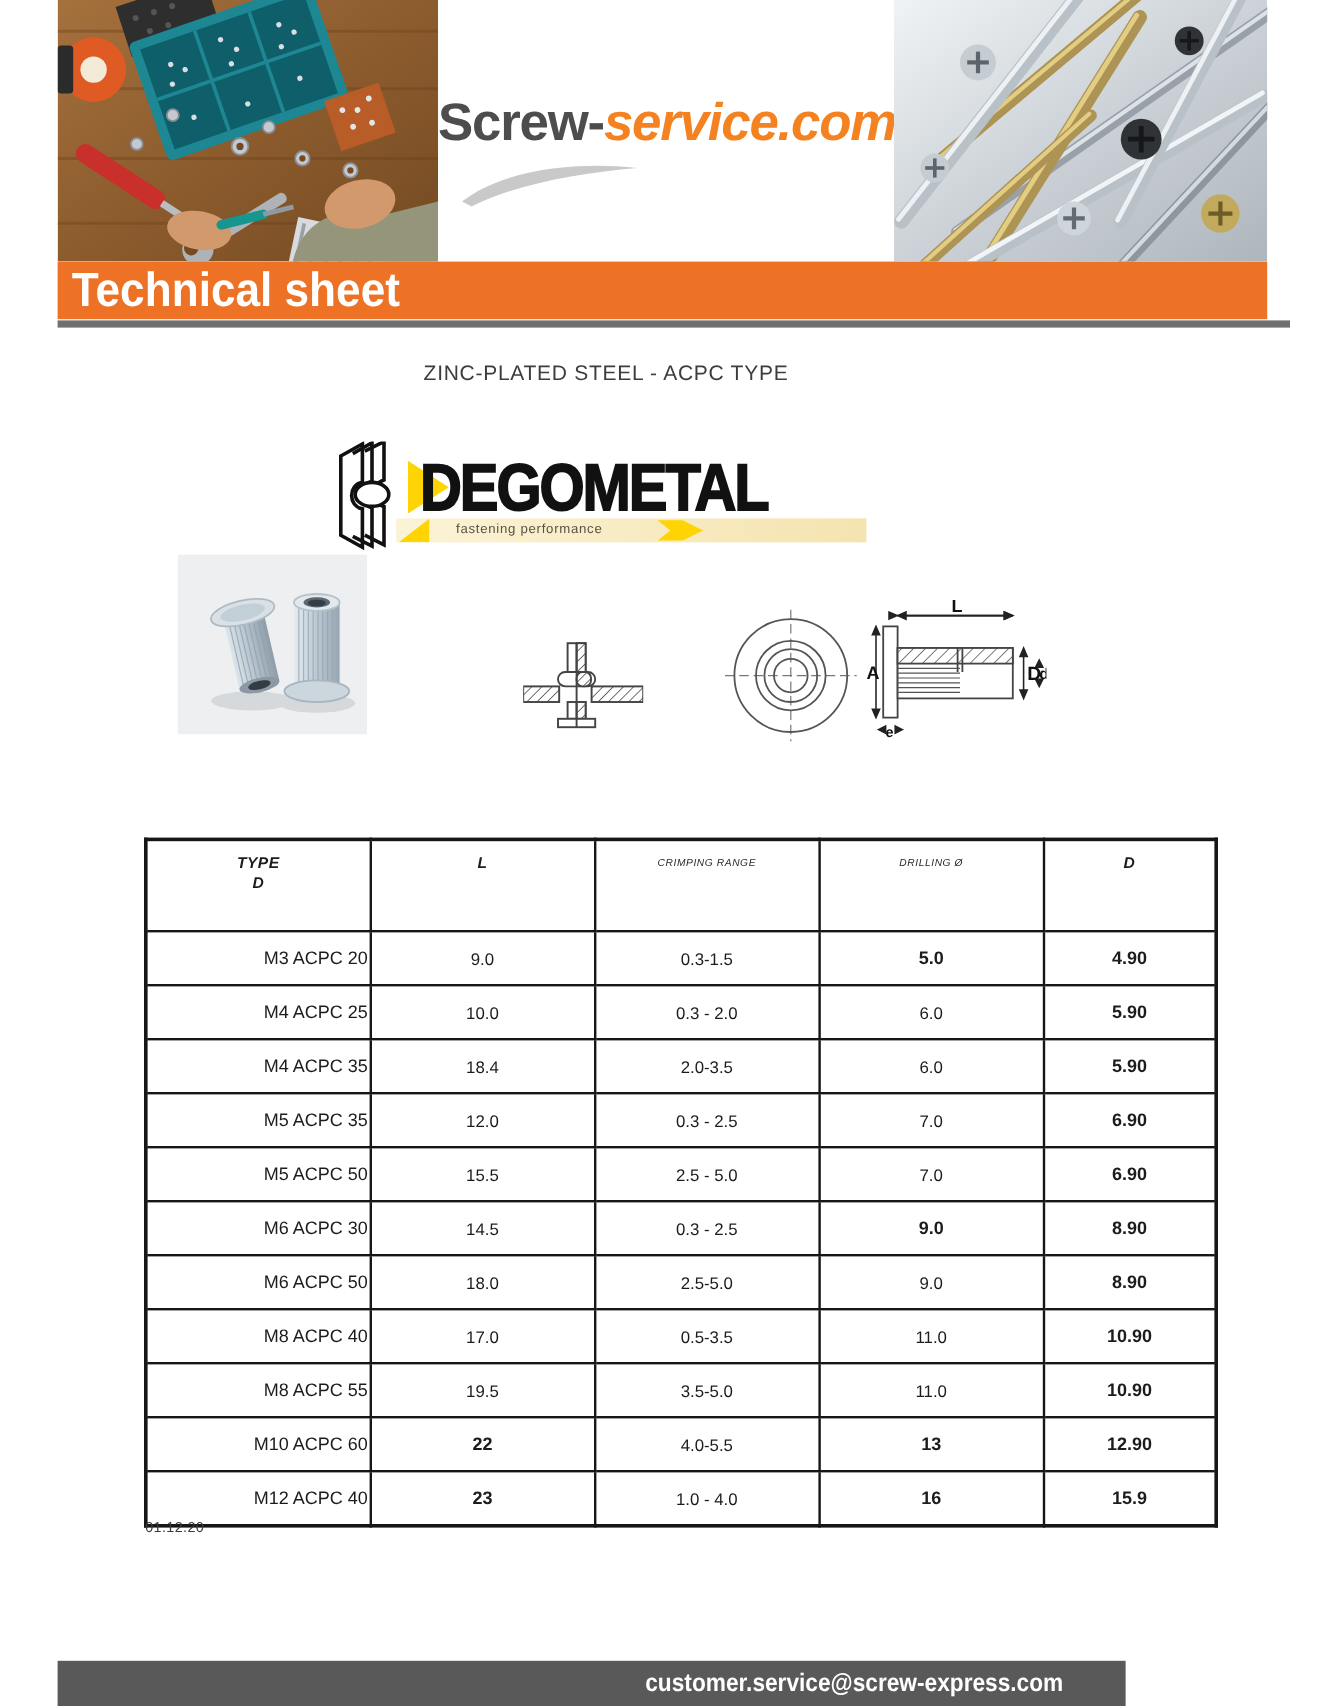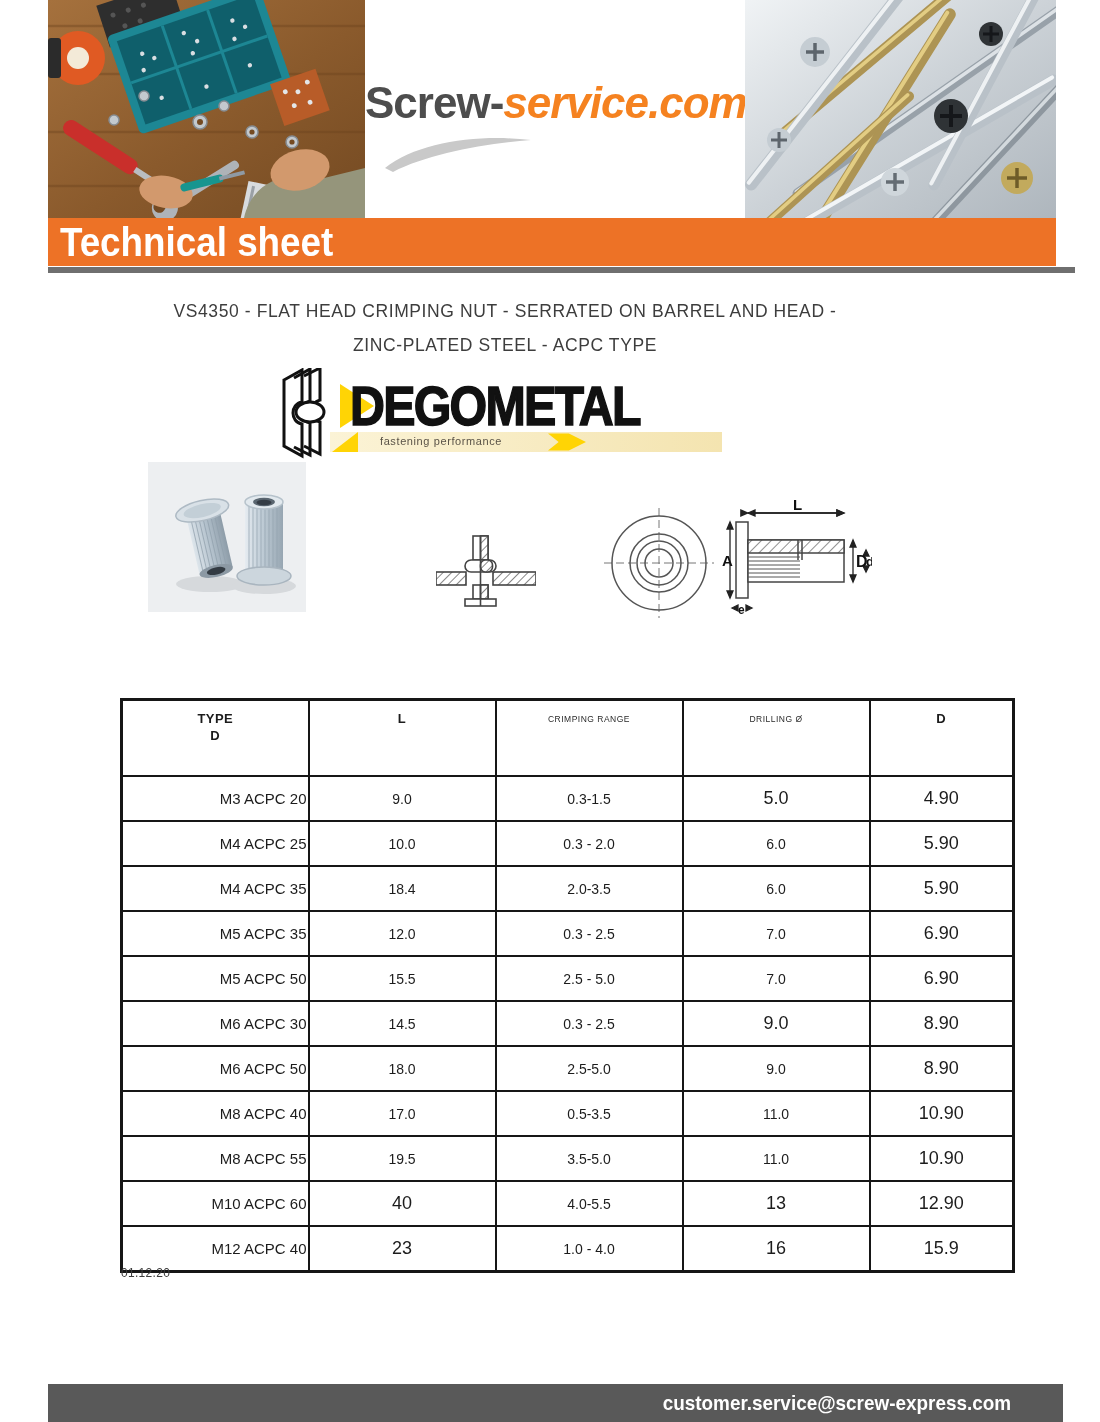--- a/index.html
+++ b/index.html
@@ -49,31 +49,31 @@
   .fig{position:absolute;}
   .fig-photo{left:148px;top:462px;}
   .fig-cross{left:436px;top:528px;}
   .fig-top{left:604px;top:508px;}
   .fig-side{left:722px;top:500px;}
 
   
   .spec-table-wrap{position:absolute;left:120px;top:698px;width:892px;}
   table.spec{border-collapse:collapse;width:892px;table-layout:fixed;border:3px solid var(--table-border);}
   table.spec th,table.spec td{border:2px solid var(--table-border);text-align:center;color:#1c1c1c;overflow:hidden;}
-  table.spec thead th{height:60px;vertical-align:top;padding-top:10px;font-size:13px;font-weight:bold;letter-spacing:.4px;}
+  table.spec thead th{height:60px;vertical-align:top;padding-top:10px;font-size:13px;font-weight:bold;letter-spacing:.4px;font-style:italic;}
   table.spec thead th.small{font-size:8.5px;font-weight:normal;letter-spacing:.5px;padding-top:13px;color:#2a2a2a;margin-left:24px;}
   table.spec td{height:41px;font-size:14px;}
   table.spec td.type-cell{font-size:15px;text-align:right;}
-  table.spec td.bold{font-weight:normal;font-size:18px;}
+  table.spec td.bold{font-weight:bold;font-size:15px;}
   .hdr-sub{display:block;font-size:13px;font-weight:bold;margin-top:2px;}
 
   .doc-date{position:absolute;left:121px;top:1266px;font-size:12px;color:#3c3c3c;letter-spacing:.3px;}
 
   
-  .footer{position:absolute;left:48px;top:1384px;width:1015px;height:38px;background:var(--footer-gray);display:flex;align-items:center;justify-content:flex-end;}
+  .footer{position:absolute;left:48px;top:1384px;width:890px;height:38px;background:var(--footer-gray);display:flex;align-items:center;justify-content:flex-end;}
   .footer-email{color:#fff;font-weight:bold;font-size:21px;margin-right:52px;transform:scaleX(.9);transform-origin:right;letter-spacing:0;white-space:nowrap;}
 </style>
 </head>
 <body>
 
 <div class="page">
 
   <svg class="hero-photo left" viewBox="0 0 317 218" preserveAspectRatio="none">
     <defs>
       <linearGradient id="wood" x1="0" y1="0" x2="1" y2="1">
@@ -265,21 +265,20 @@
         </g>
     </g>
   </svg>
 
   <div class="banner">
     <span class="banner-text">Technical sheet</span>
   </div>
   <div class="divider"></div>
 
   <div class="doc-title">
-    <div class="line">VS4350 - FLAT HEAD CRIMPING NUT - SERRATED ON BARREL AND HEAD -</div>
     <div class="line">ZINC-PLATED STEEL - ACPC TYPE</div>
   </div>
 
   <div class="brand">
     <svg class="brand-icon" width="72" height="92" viewBox="0 0 72 92">
       <g fill="none" stroke="#111" stroke-width="3">
         <path d="M8 12 L26 2 L26 34 C14 36 14 54 26 56 L26 88 L8 78 Z"></path>
         <path d="M18 10 L34 1 L34 33 C23 36 23 53 34 55 L34 87 L18 79"></path>
         <path d="M28 8 L44 0 L44 32 C33 35 33 52 44 54 L44 86 L28 78"></path>
       </g>
@@ -507,21 +506,21 @@
           </tr>
           <tr>
             <td class="type-cell">M8 ACPC 55</td>
             <td>19.5</td>
             <td>3.5-5.0</td>
             <td>11.0</td>
             <td class="bold">10.90</td>
           </tr>
           <tr>
             <td class="type-cell">M10 ACPC 60</td>
-            <td class="bold">40</td>
+            <td class="bold">22</td>
             <td>4.0-5.5</td>
             <td class="bold">13</td>
             <td class="bold">12.90</td>
           </tr>
           <tr>
             <td class="type-cell">M12 ACPC 40</td>
             <td class="bold">23</td>
             <td>1.0 - 4.0</td>
             <td class="bold">16</td>
             <td class="bold">15.9</td>

